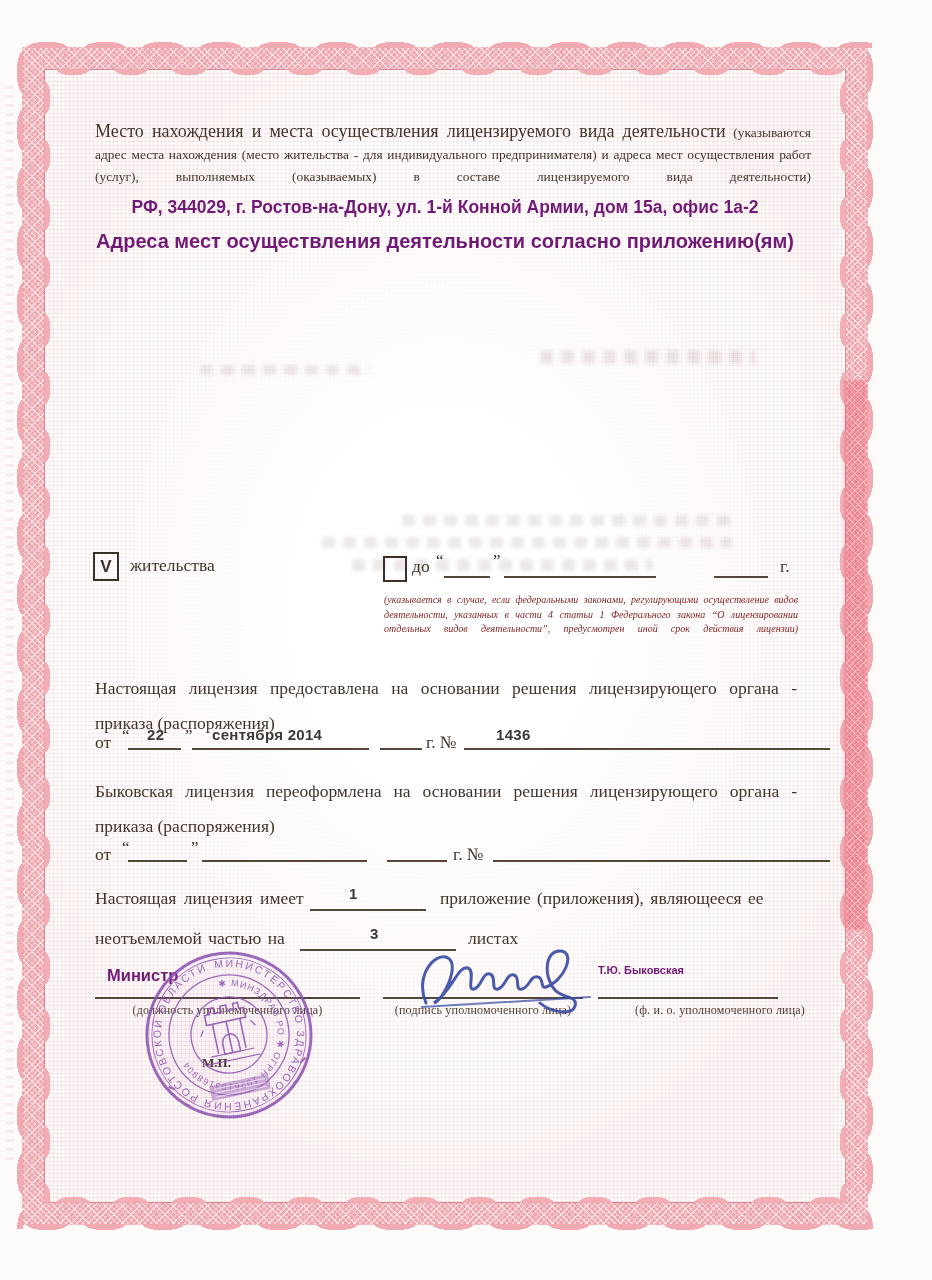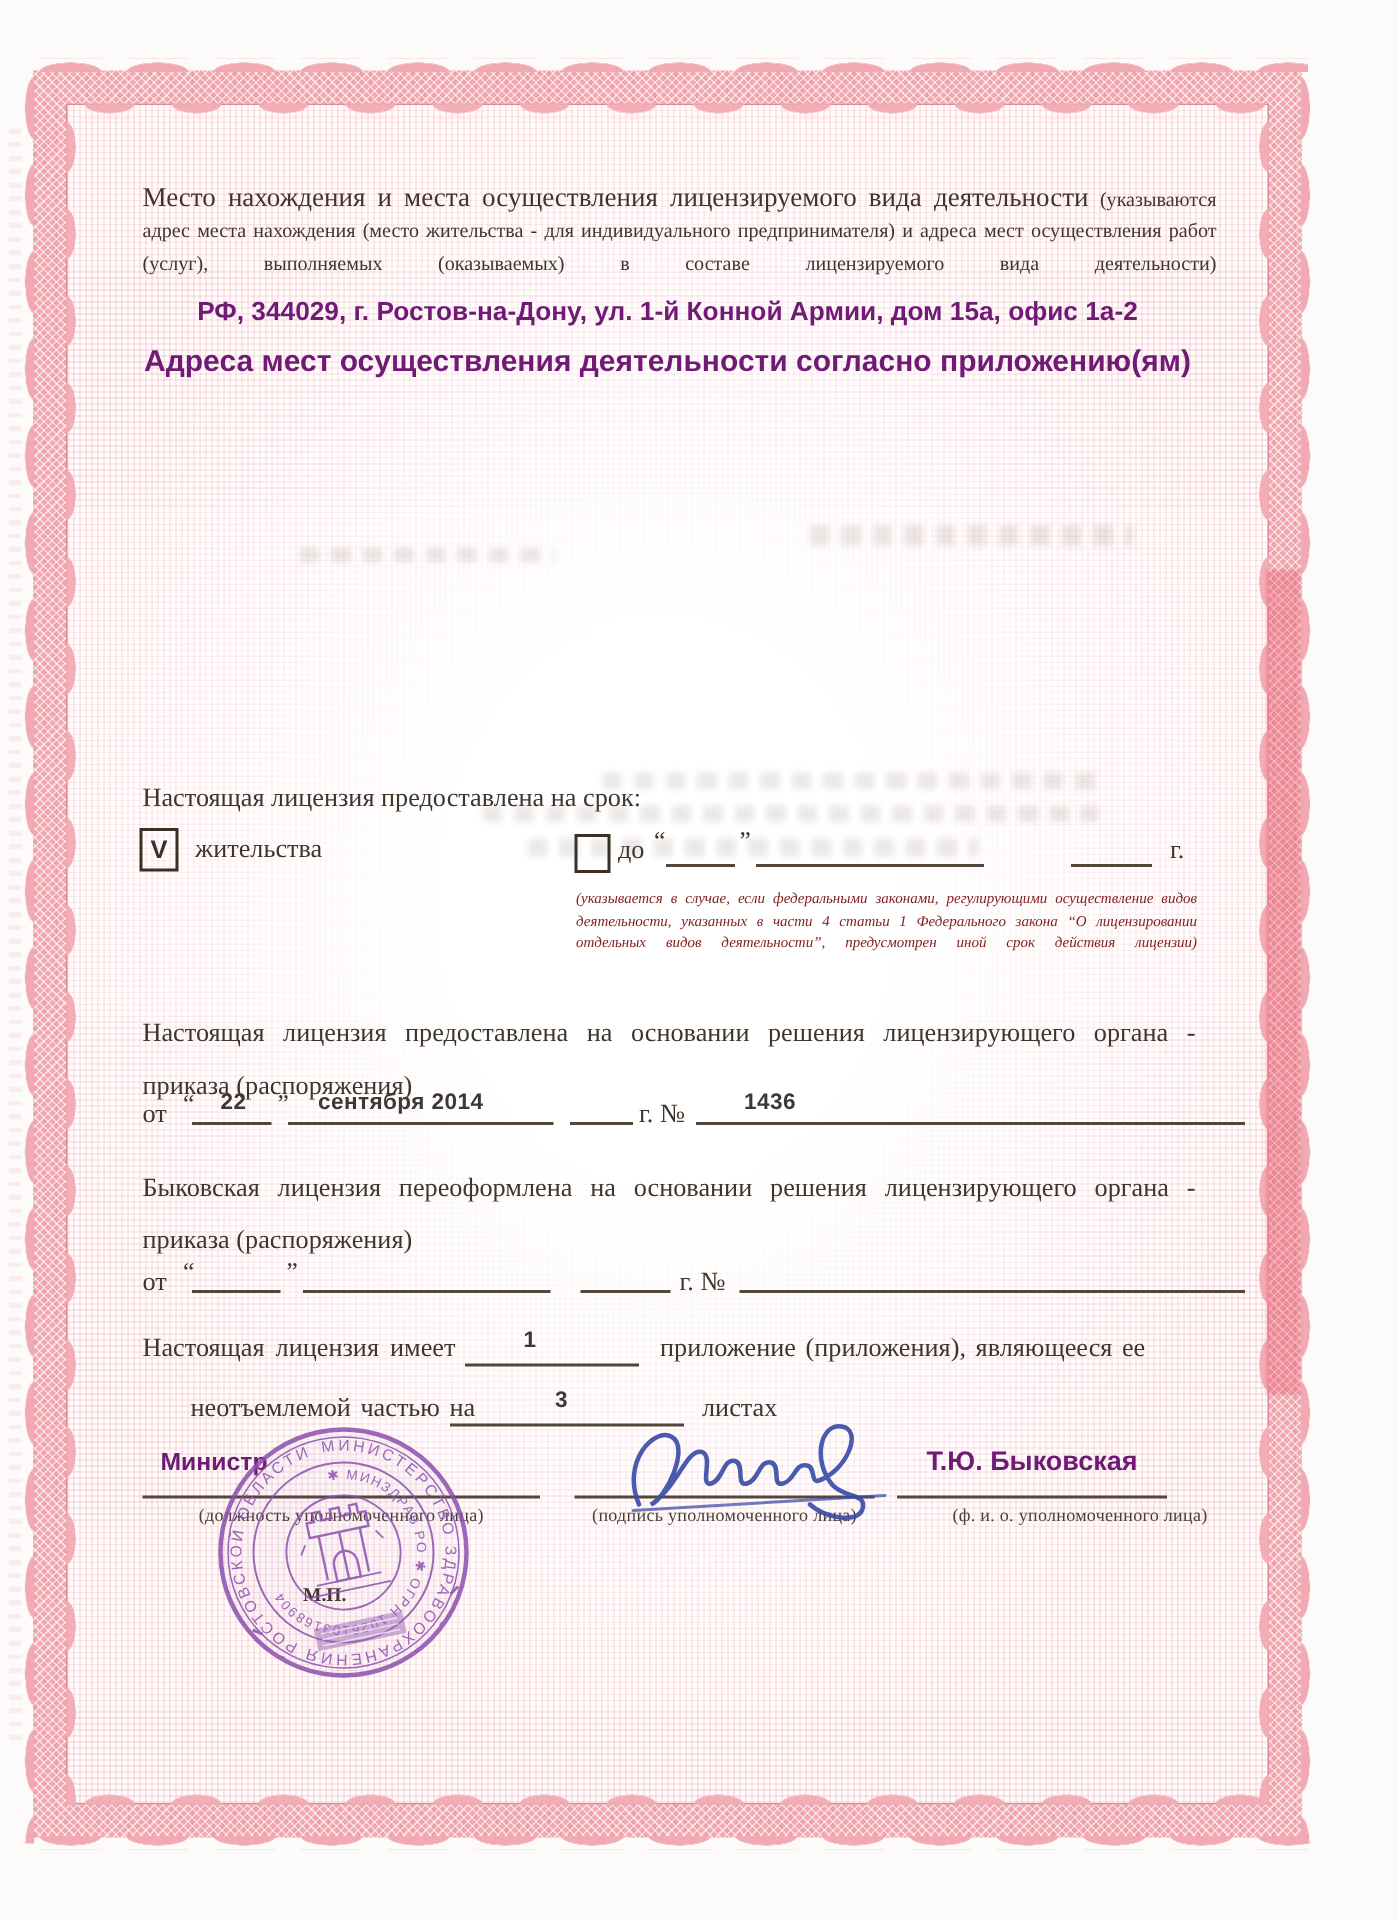--- a/index.html
+++ b/index.html
@@ -97,21 +97,20 @@
   <div class="ghost" style="left:330px;top:512px;width:300px;height:12px;"></div>
 
   <div class="abs just" style="left:73px;top:72px;width:716px;line-height:1.34;">
     <span class="serif" style="font-size:18px;">Место нахождения и места осуществления лицензируемого вида деятельности</span>
     <span class="serif" style="font-size:13.4px;">(указываются адрес места нахождения (место жительства - для индивидуального предпринимателя) и адреса мест осуществления работ (услуг), выполняемых (оказываемых) в составе лицензируемого вида деятельности)</span>
   </div>
 
   <div class="abs bold-sans" style="left:40px;top:150px;width:766px;text-align:center;font-size:17.5px;">РФ, 344029, г. Ростов-на-Дону, ул. 1-й Конной Армии, дом 15а, офис 1а-2</div>
   <div class="abs bold-sans" style="left:40px;top:183px;width:766px;text-align:center;font-size:20px;">Адреса мест осуществления деятельности согласно приложению(ям)</div>
 
-  <div class="abs serif" style="left:73px;top:474px;">Настоящая лицензия предоставлена на срок:</div>
 
   <div class="cbox" style="left:71px;top:505px;width:22px;height:25px;">
     <span class="bold-sans" style="font-size:17px;color:#3a3026;">V</span>
   </div>
   <span class="abs serif" style="left:108px;top:508px;">жительства</span>
 
   <div class="cbox" style="left:361px;top:509px;width:20px;height:22px;"></div>
   <span class="abs serif" style="left:390px;top:509px;">до</span>
   <span class="q" style="left:414px;top:504px;">“</span>
   <div class="uline" style="left:422px;top:529px;width:46px;"></div>
@@ -147,33 +146,33 @@
   <div class="uline" style="left:180px;top:813px;width:165px;"></div>
   <div class="uline" style="left:365px;top:813px;width:60px;"></div>
   <span class="abs serif" style="left:431px;top:797px;">г. №</span>
   <div class="uline" style="left:471px;top:813px;width:337px;"></div>
 
   <span class="abs serif" style="left:73px;top:841px;word-spacing:3px;">Настоящая лицензия имеет</span>
   <div class="uline" style="left:288px;top:862px;width:116px;"></div>
   <span class="val" style="left:315px;top:838px;">1</span>
   <span class="abs serif" style="left:418px;top:841px;word-spacing:2px;">приложение (приложения), являющееся ее</span>
 
-  <span class="abs serif" style="left:73px;top:881px;word-spacing:2px;margin-left:32px;">неотъемлемой частью на</span>
+  <span class="abs serif" style="left:73px;top:881px;word-spacing:2px;">неотъемлемой частью на</span>
   <div class="uline" style="left:278px;top:902px;width:156px;"></div>
   <span class="val" style="left:336px;top:878px;">3</span>
   <span class="abs serif" style="left:446px;top:881px;">листах</span>
 
   <span class="abs bold-sans" style="left:85px;top:919px;font-size:16.5px;">Министр</span>
   <div class="uline" style="left:73px;top:950px;width:265px;"></div>
   <div class="caption" style="left:73px;top:956px;width:265px;">(должность уполномоченного лица)</div>
 
   <div class="uline" style="left:361px;top:950px;width:200px;"></div>
   <div class="caption" style="left:351px;top:956px;width:220px;">(подпись уполномоченного лица)</div>
 
-  <span class="abs bold-sans" style="left:576px;top:917px;width:180px;text-align:center;font-size:18px;">Т.Ю. Быковская</span>
+  <span class="abs bold-sans" style="left:576px;top:917px;width:180px;text-align:left;font-size:11px;">Т.Ю. Быковская</span>
   <div class="uline" style="left:576px;top:950px;width:180px;"></div>
   <div class="caption" style="left:588px;top:956px;width:220px;">(ф. и. о. уполномоченного лица)</div>
 
   <span class="abs serif" style="left:180px;top:1008px;font-weight:bold;font-size:13px;">М.П.</span>
 
   <svg class="abs" style="left:390px;top:898px;" width="190" height="75" viewBox="0 0 190 75">
     <g fill="none" stroke="#3b4ea6" stroke-width="3" stroke-linecap="round" opacity="0.92">
       <path d="M 14 58 C 2 30 24 6 36 13 C 48 20 32 54 22 58 C 40 46 46 20 56 23 C 64 26 54 46 62 44 C 70 42 70 27 78 29 C 85 31 78 46 86 44 C 94 42 94 28 102 30 C 109 32 102 46 110 44 C 118 42 118 30 126 32 C 132 33 128 44 134 42 C 152 36 164 8 149 6 C 134 4 130 30 143 45 C 151 54 166 50 163 61 C 160 71 138 67 128 58"></path>
       <path d="M 10 62 L 178 52" stroke-width="2" opacity="0.8"></path>
     </g>

